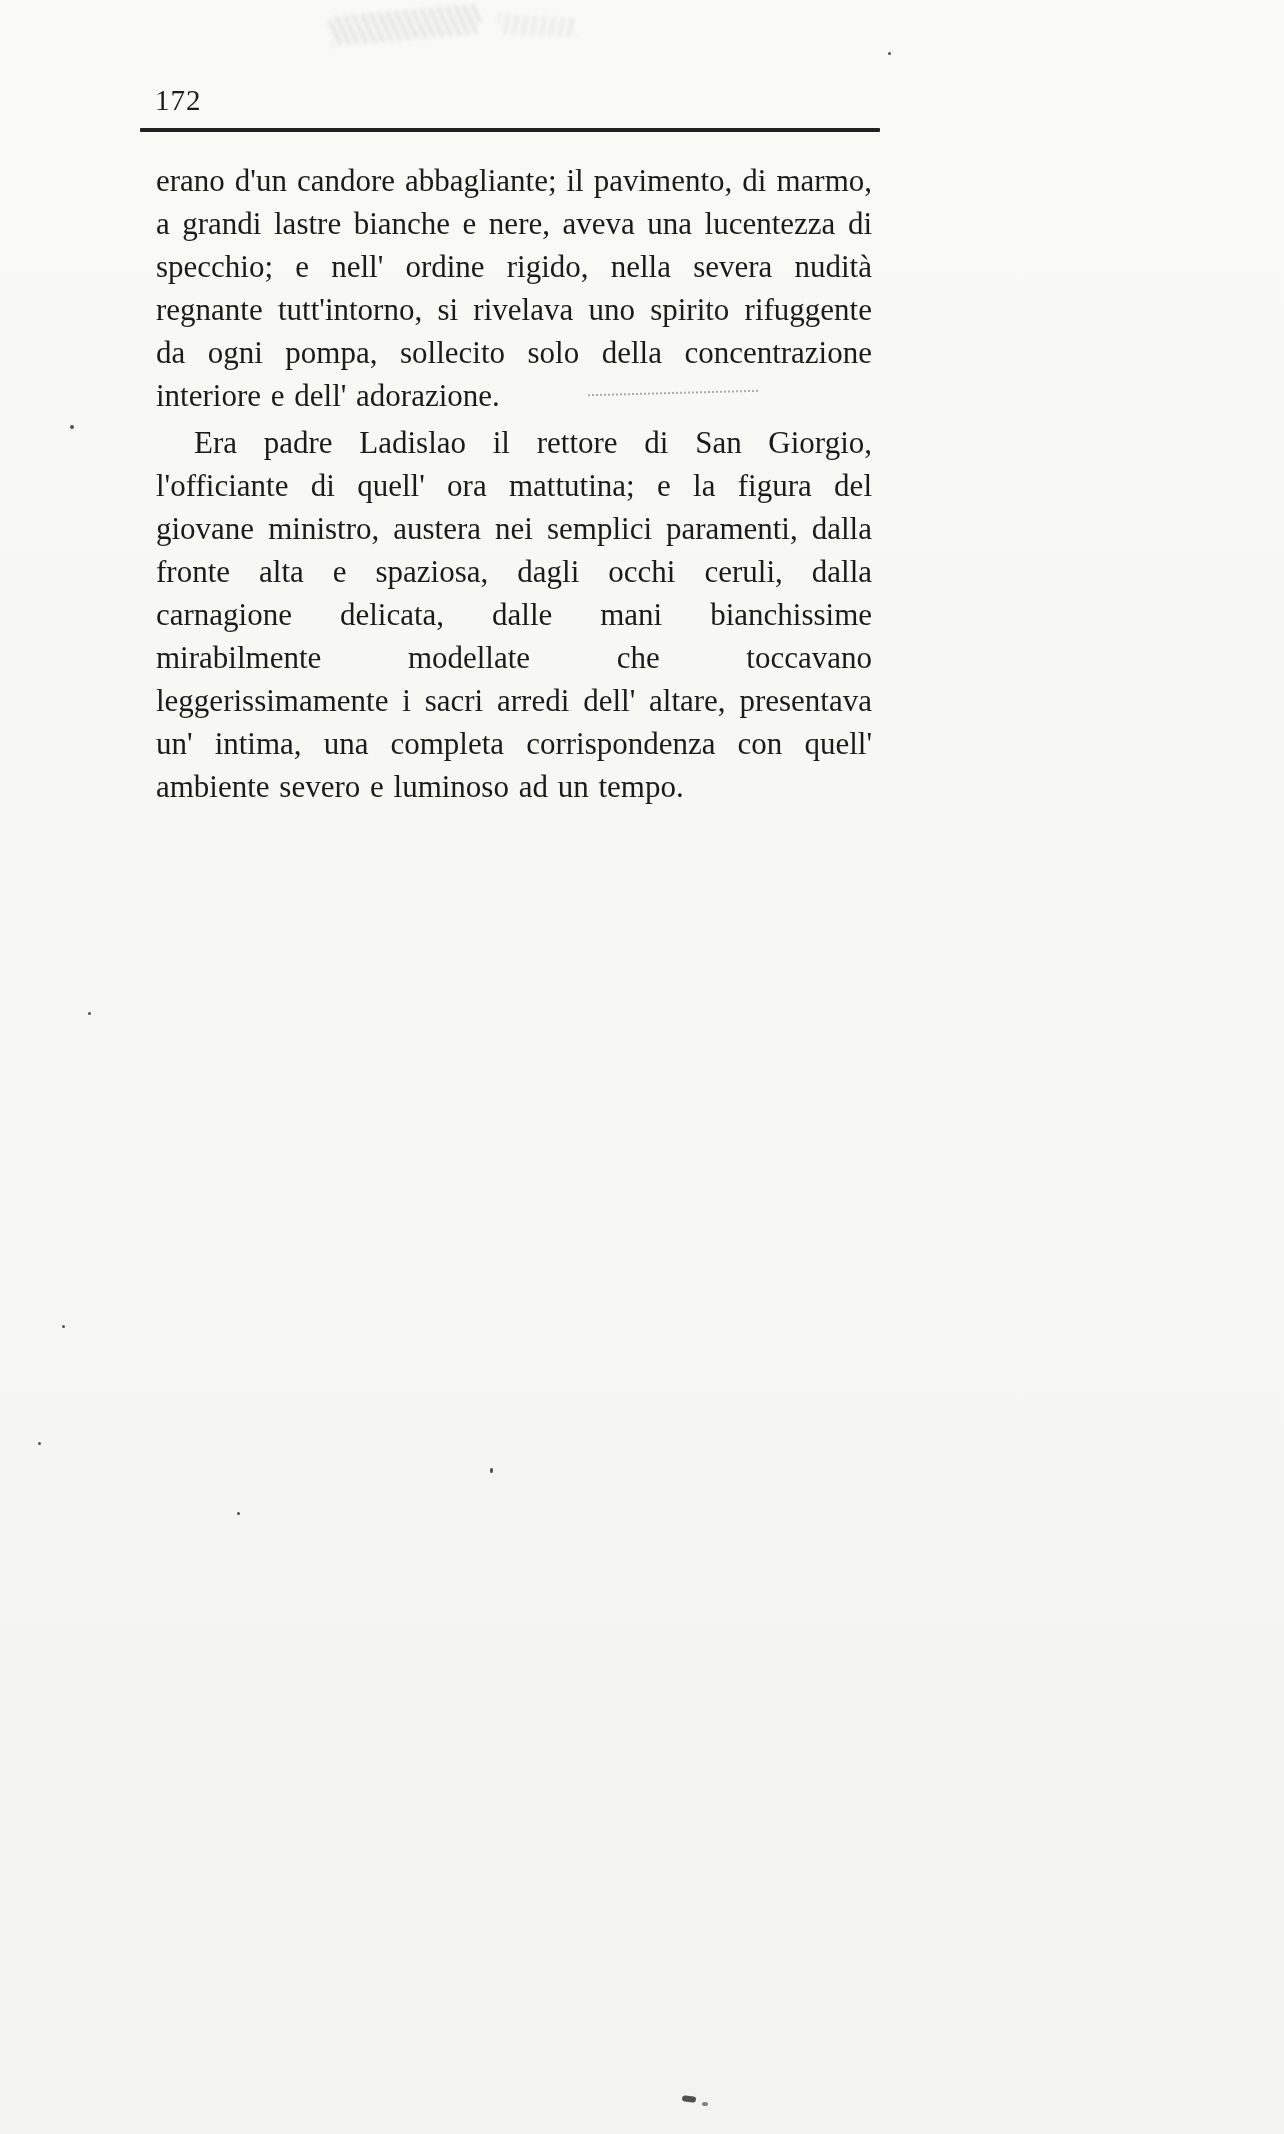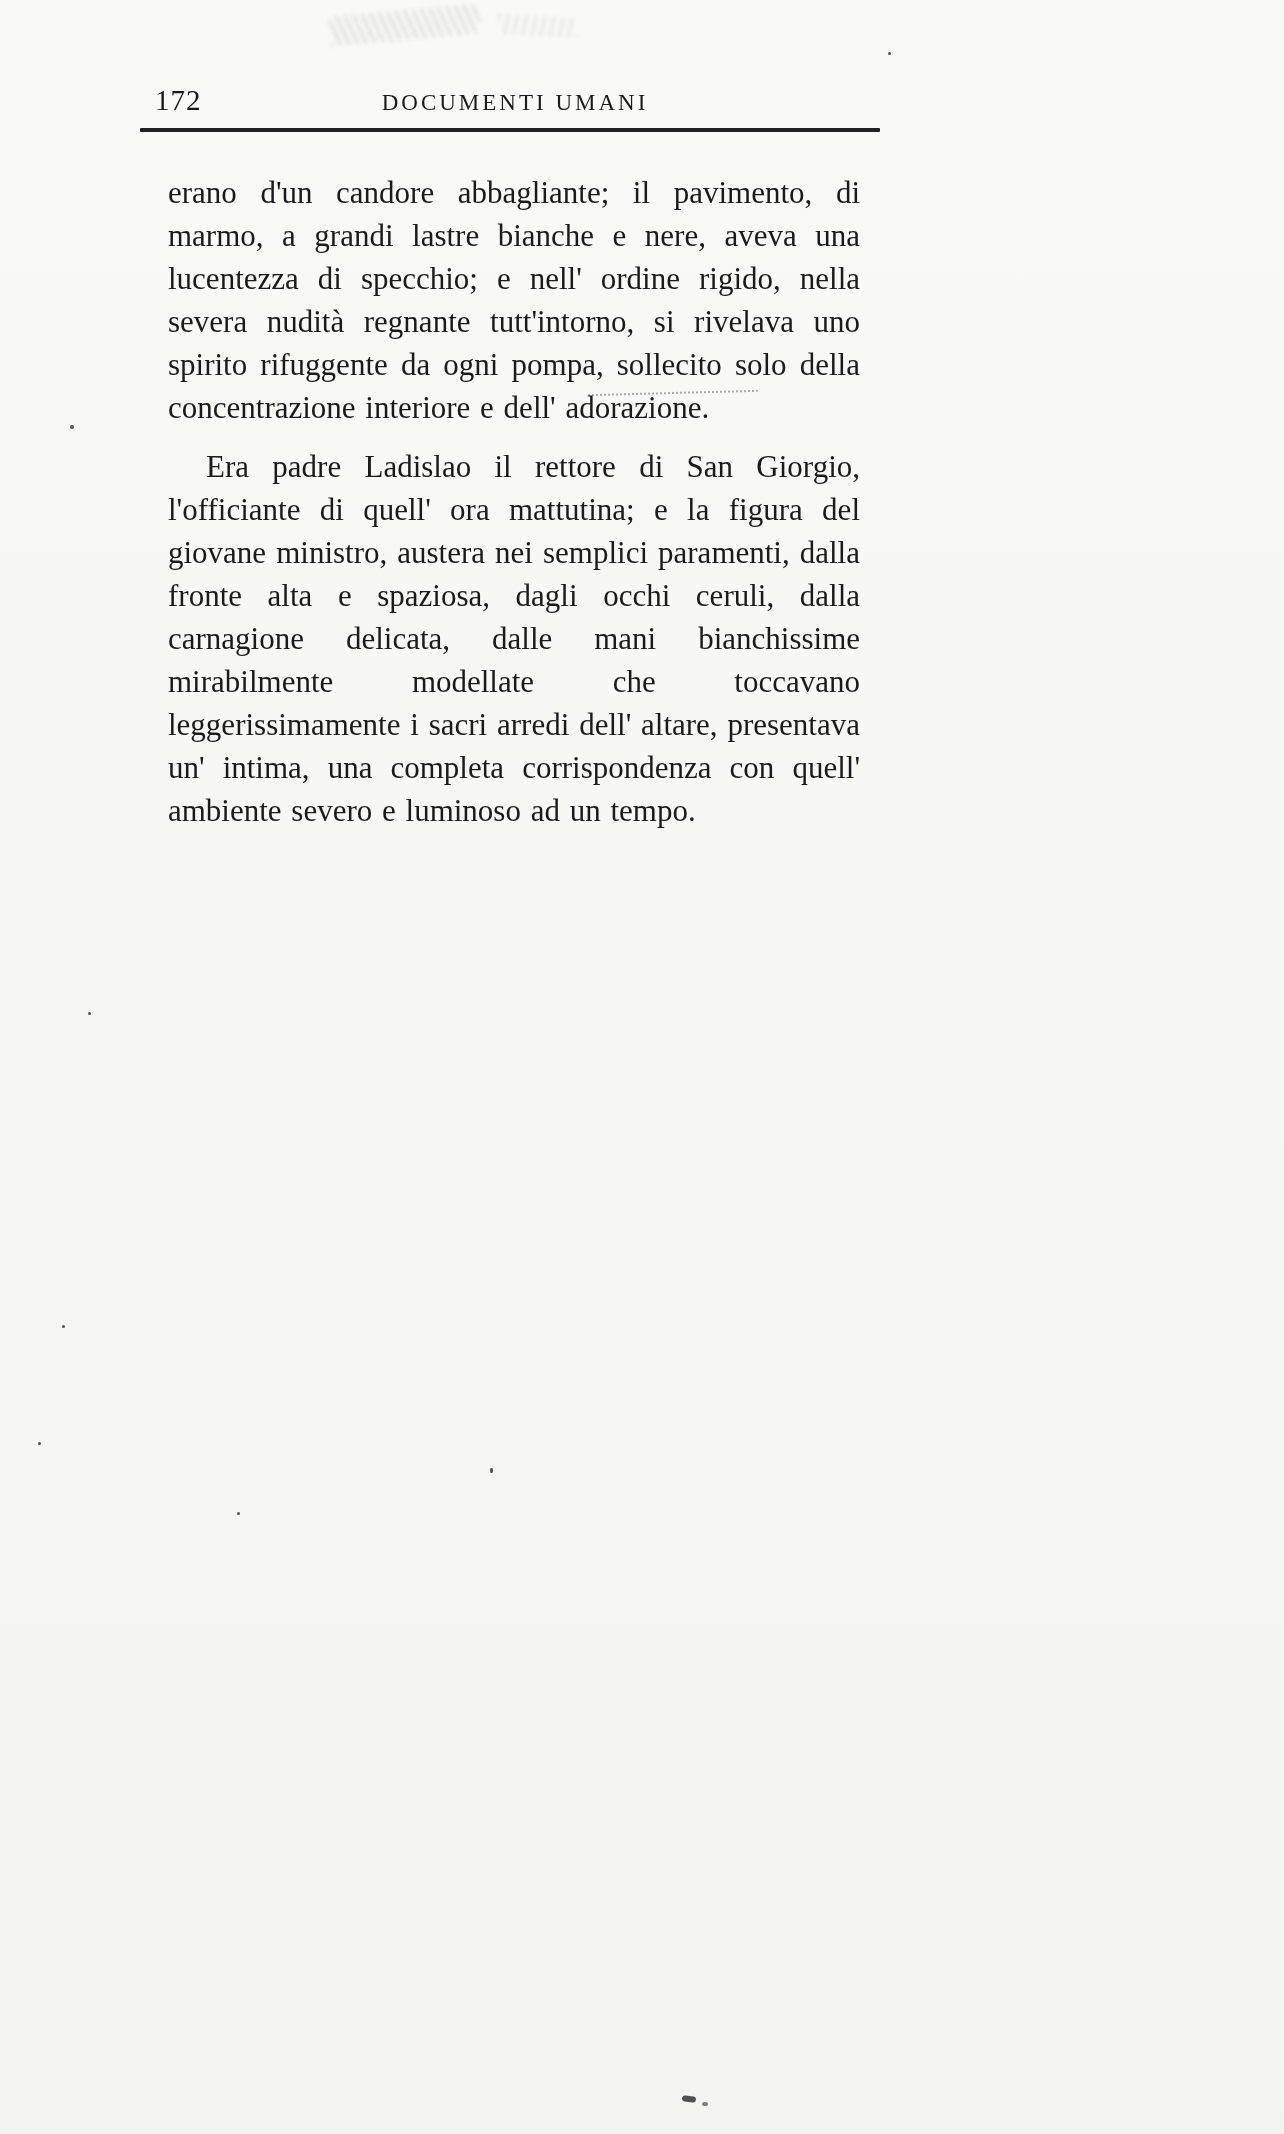--- a/index.html
+++ b/index.html
@@ -49,21 +49,21 @@
     position: absolute;
     left: 152px;
     top: 155px;
     width: 724px;
     font-size: 31px;
     line-height: 43px;
     text-align: justify;
     word-spacing: 2px;
   }
   .body-text p {
-    margin: 16px;
+    margin: 4px;
     text-indent: 38px;
   }
   .body-text p.no-indent {
     text-indent: 0;
   }
   .body-text p.fill-last {
     text-align-last: justify;
   }
   
   .artifact {
@@ -118,21 +118,20 @@
   <div class="artifact speck s3"></div>
   <div class="artifact speck s4"></div>
   <div class="artifact speck s5"></div>
   <div class="artifact speck s6"></div>
   <div class="artifact speck s7"></div>
   <div class="artifact speck s8"></div>
   <div class="artifact speck s9"></div>
 
   <div class="page-number">172</div>
 
-  <div class="running-title">DOCUMENTI UMANI</div>
 
   <div class="header-rule"></div>
 
   <div class="body-text">
     <p class="no-indent">erano d'un candore abbagliante; il pavimento, di marmo, a grandi lastre bianche e nere, aveva una lucentezza di specchio; e nell' ordine rigido, nella severa nudità regnante tutt'intorno, si rivelava uno spirito rifuggente da ogni pompa, sollecito solo della concentrazione interiore e dell' adorazione.</p>
     <p>Era padre Ladislao il rettore di San Giorgio, l'officiante di quell' ora mattutina; e la figura del giovane ministro, austera nei semplici paramenti, dalla fronte alta e spaziosa, dagli occhi ceruli, dalla carnagione delicata, dalle mani bianchissime mirabilmente modellate che toccavano leggerissimamente i sacri arredi dell' altare, presentava un' intima, una completa corrispondenza con quell' ambiente severo e luminoso ad un tempo.</p>
   </div>
 
 </div>
 

